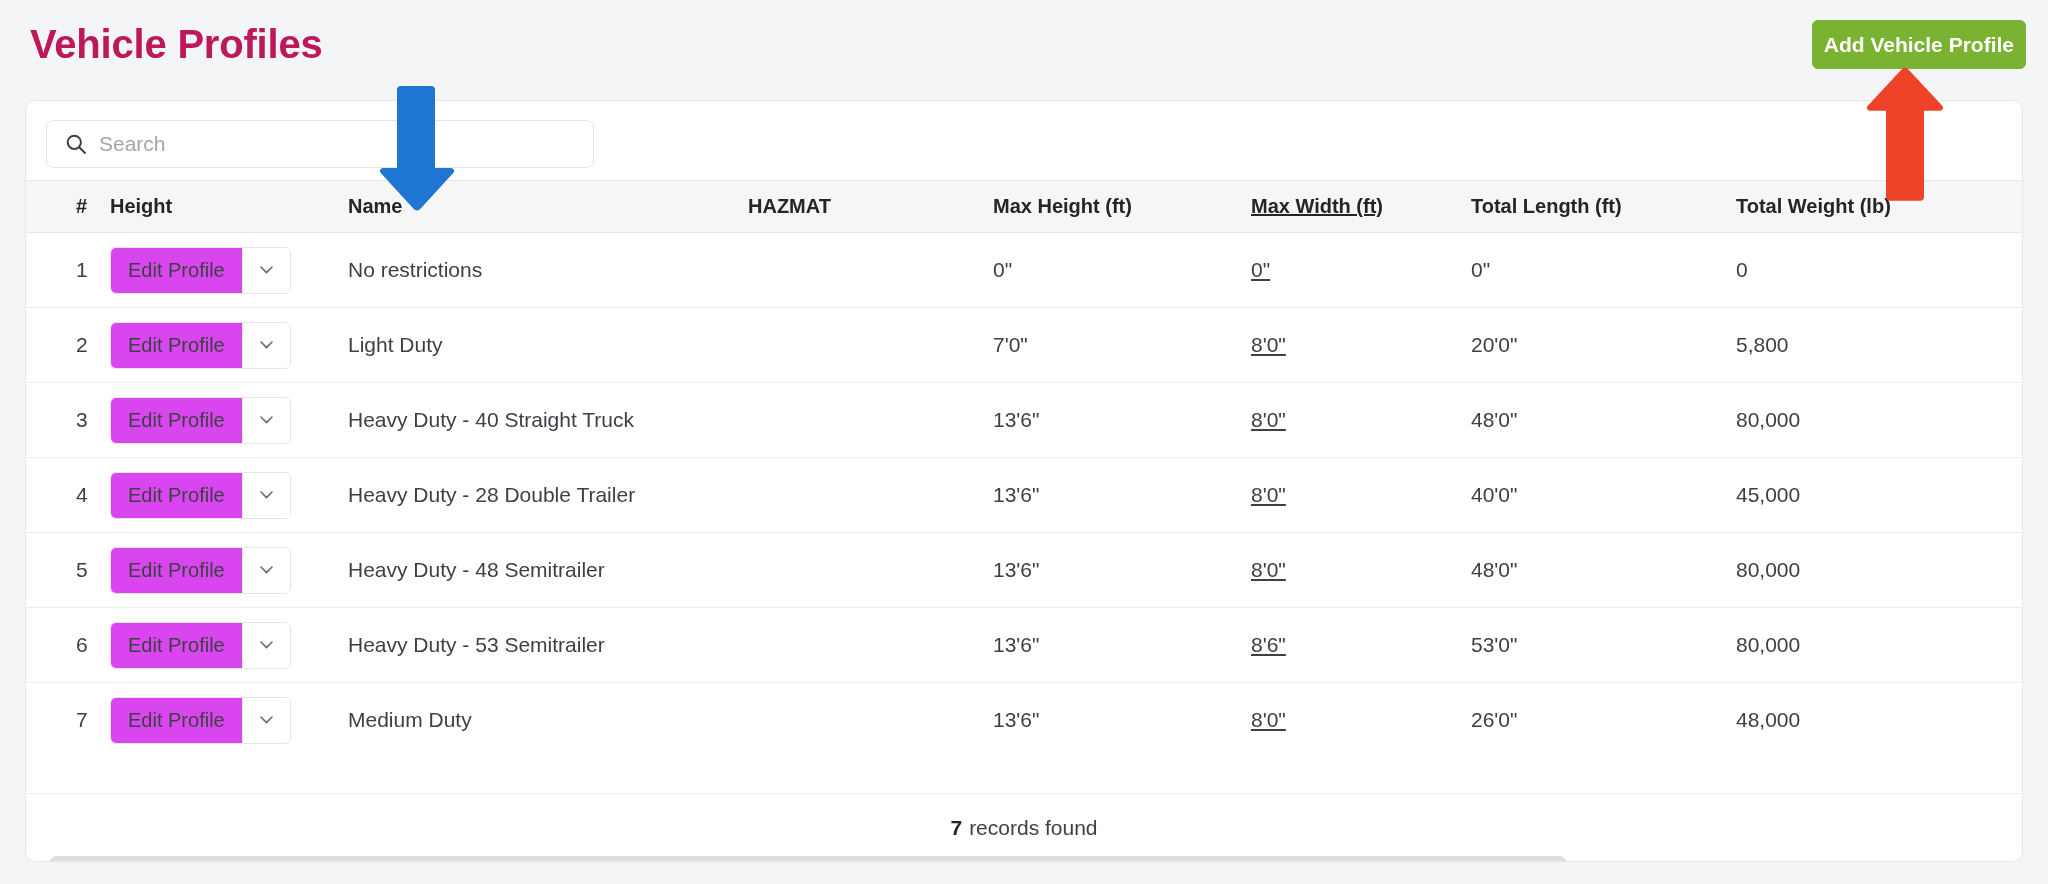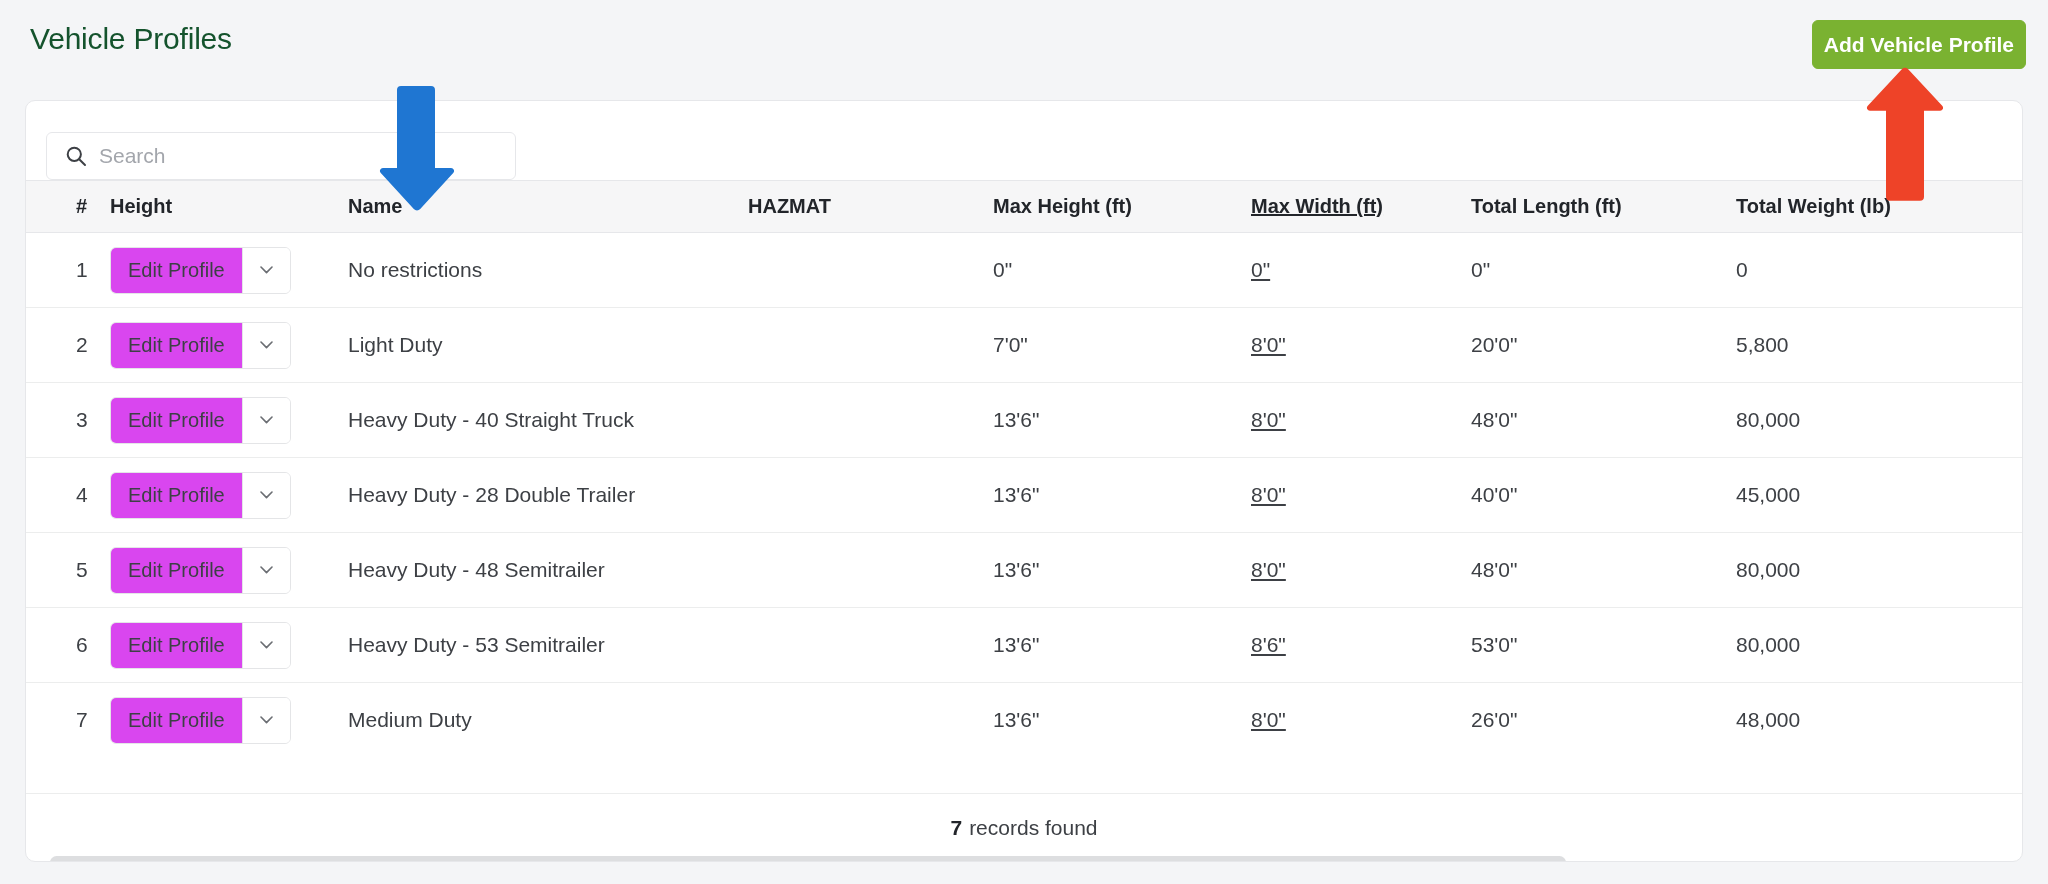--- a/index.html
+++ b/index.html
@@ -22,23 +22,23 @@
     left: 0;
     top: 0;
     width: 2048px;
     height: 100px;
     box-sizing: border-box;
   }
   .page-title {
     position: absolute;
     left: 30px;
     top: 22px;
-    font-size: 30px;
-    font-weight: 400;
-    color: #14532d;
+    font-size: 40px;
+    font-weight: 700;
+    color: #be185d;
     letter-spacing: -0.2px;
     white-space: nowrap;
   }
   .add-btn {
     position: absolute;
     right: 22px;
     top: 20px;
     height: 49px;
     padding: 0 11px;
     background: #7ab231;
@@ -70,29 +70,28 @@
 
   
   .search-row {
     height: 79px;
     position: relative;
   }
   .search-box {
     position: absolute;
     left: 20px;
     top: 19px;
-    width: 470px;
+    width: 548px;
     height: 48px;
     border: 1px solid #e6e7ea;
     border-radius: 6px;
     background: #ffffff;
     box-sizing: border-box;
     display: flex;
     align-items: center;
-    margin-top: 12px;
   }
   .search-icon {
     width: 22px;
     height: 22px;
     margin-left: 18px;
     margin-right: 12px;
     flex: 0 0 auto;
     display: block;
   }
   .search-input {

